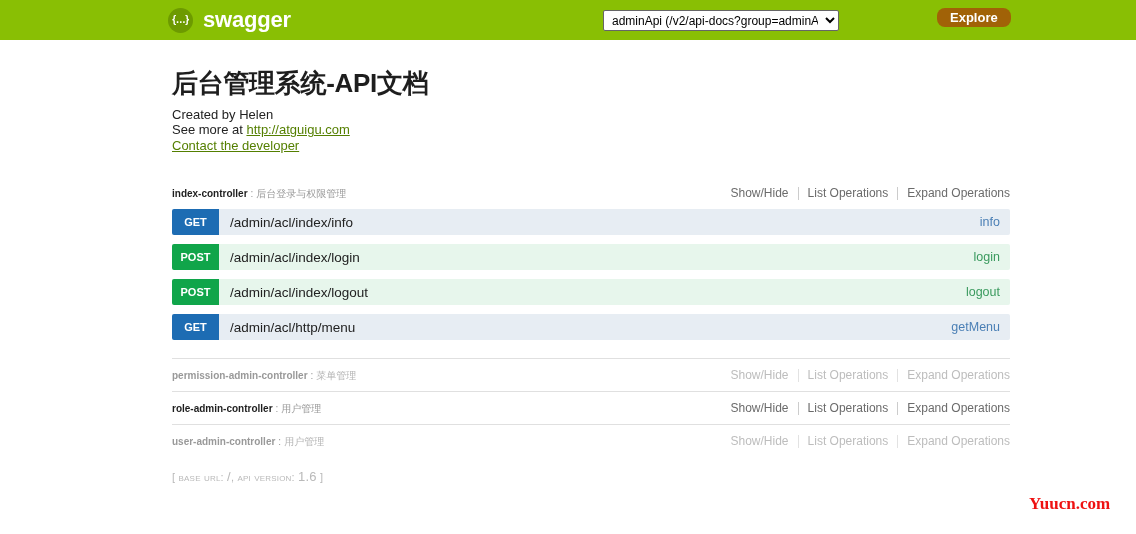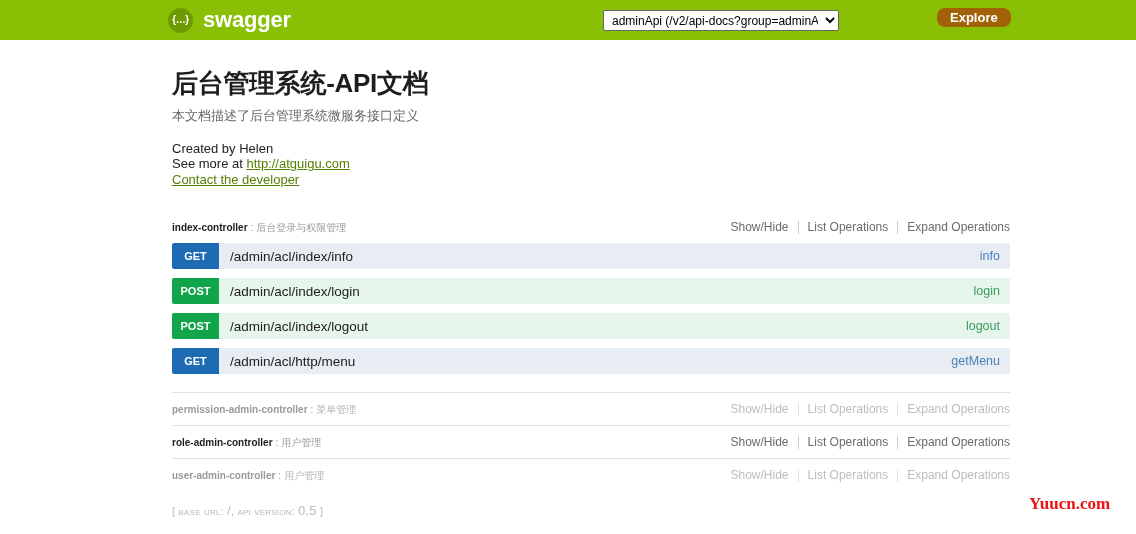--- a/index.html
+++ b/index.html
@@ -222,21 +222,20 @@
       <option>adminApi (/v2/api-docs?group=adminApi)</option>
     </select>
   </div>
 
   <button id="explore-btn">Explore</button>
 </div>
 
 <div id="content">
 
   <h1 id="page-title">后台管理系统-API文档</h1>
-  <div id="page-subtitle">本文档描述了后台管理系统微服务接口定义</div>
 
   <div class="info-line">Created by Helen</div>
   <div class="info-line">
     <span>See more at </span><a class="olive-link">http://atguigu.com</a>
   </div>
   <div class="info-line" id="contact-line">
     <a class="olive-link">Contact the developer</a>
   </div>
 
   <div id="resources">
@@ -331,19 +330,19 @@
       </div>
     </div>
 
   </div>
 
   <div id="footer">
     <span>[</span>
     <span>base url:</span>
     <span class="fv">/</span><span>,</span>
     <span>api version:</span>
-    <span class="fv">0.5</span>
+    <span class="fv">1.6</span>
     <span>]</span>
   </div>
 
 </div>
 
 <div id="watermark">Yuucn.com</div>
 
 </body></html>

